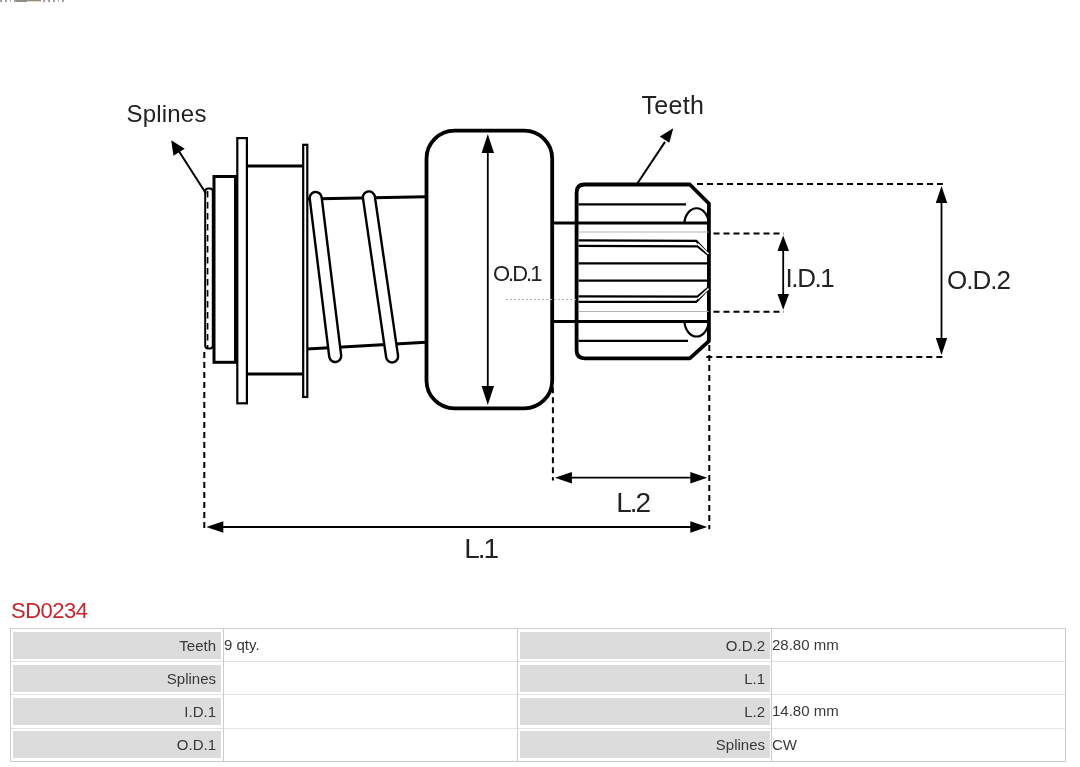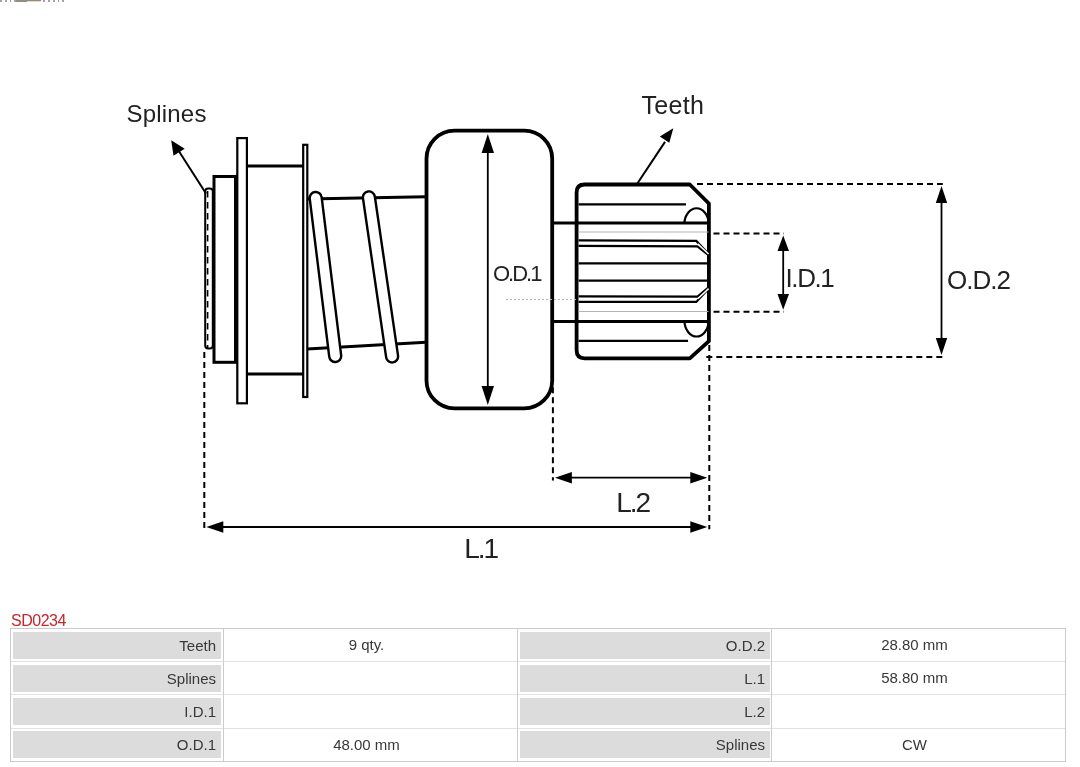--- a/index.html
+++ b/index.html
@@ -1,24 +1,24 @@
 <!DOCTYPE html>
 <html><head>
 <meta charset="utf-8">
 <style>
 html,body{margin:0;padding:0;background:#ffffff;}
 body{width:1080px;height:767px;position:relative;overflow:hidden;font-family:"Liberation Sans",sans-serif;}
 #art{position:absolute;left:0;top:0;}
-#code{position:absolute;left:11px;top:597.5px;font-size:16px;letter-spacing:-0.5px;color:#c6262c;margin-top:14px;}
+#code{position:absolute;left:11px;top:597.5px;font-size:22px;letter-spacing:-0.5px;color:#c6262c;}
 #tbl{position:absolute;left:10px;top:628px;width:1054px;height:131.8px;border:1px solid #cbcbcb;font-size:15px;color:#383838;}
 .row{position:relative;height:32.2px;border-bottom:1px solid #e2e2e2;}
 .row:last-child{border-bottom:none;}
 .vsep{position:absolute;top:0;bottom:0;width:1px;background:#cccccc;z-index:3;}
 .lab{position:absolute;top:2.5px;bottom:2.5px;background:#dcdcdc;text-align:right;line-height:27.2px;padding-right:5px;box-sizing:border-box;}
-.val{position:absolute;top:0;bottom:0;text-align:center;line-height:32.2px;box-sizing:border-box;}
+.val{position:absolute;top:0;bottom:0;text-align:left;line-height:32.2px;box-sizing:border-box;}
 .l1{left:2px;width:208px;}
 .v1{left:213px;width:292px;padding-right:7px;}
 .l2{left:509px;width:250px;}
 .v2{left:761px;width:294px;padding-right:9px;}
 #artifact{position:absolute;left:0;top:0;width:64px;height:1.6px;background:repeating-linear-gradient(90deg,#a2a2a2 0 1.7px,#ffffff 1.7px 4.8px);}
 #artifact b{position:absolute;left:16px;top:0;width:25px;height:1.6px;background:#8e8e86;}
 #artifact i{position:absolute;left:27px;top:1.4px;width:14px;height:1px;background:#ecd9c0;}
 </style>
 </head>
 <body>
@@ -122,25 +122,24 @@
   <div class="vsep" style="left:760px;"></div>
   <div class="row">
     <div class="lab l1">Teeth</div>
       <div class="val v1">9 qty.</div>
     <div class="lab l2">O.D.2</div>
       <div class="val v2">28.80 mm</div>
   </div>
   <div class="row">
     <div class="lab l1">Splines</div>
     <div class="lab l2">L.1</div>
-      <div class="val v2">58.80 mm</div>
   </div>
   <div class="row">
     <div class="lab l1">I.D.1</div>
     <div class="lab l2">L.2</div>
+      <div class="val v2">14.80 mm</div>
   </div>
   <div class="row">
     <div class="lab l1">O.D.1</div>
-      <div class="val v1">48.00 mm</div>
     <div class="lab l2">Splines</div>
       <div class="val v2">CW</div>
   </div>
 </div>
 
 </body></html>

